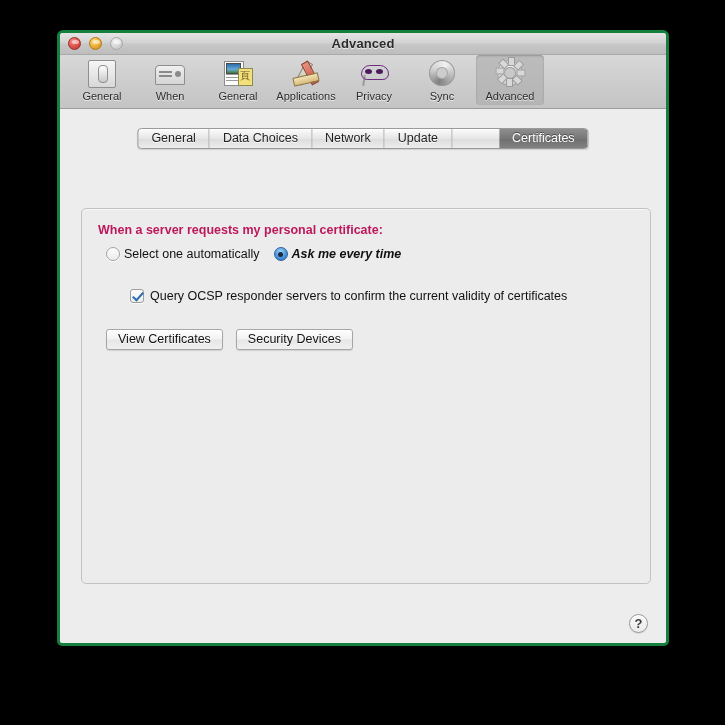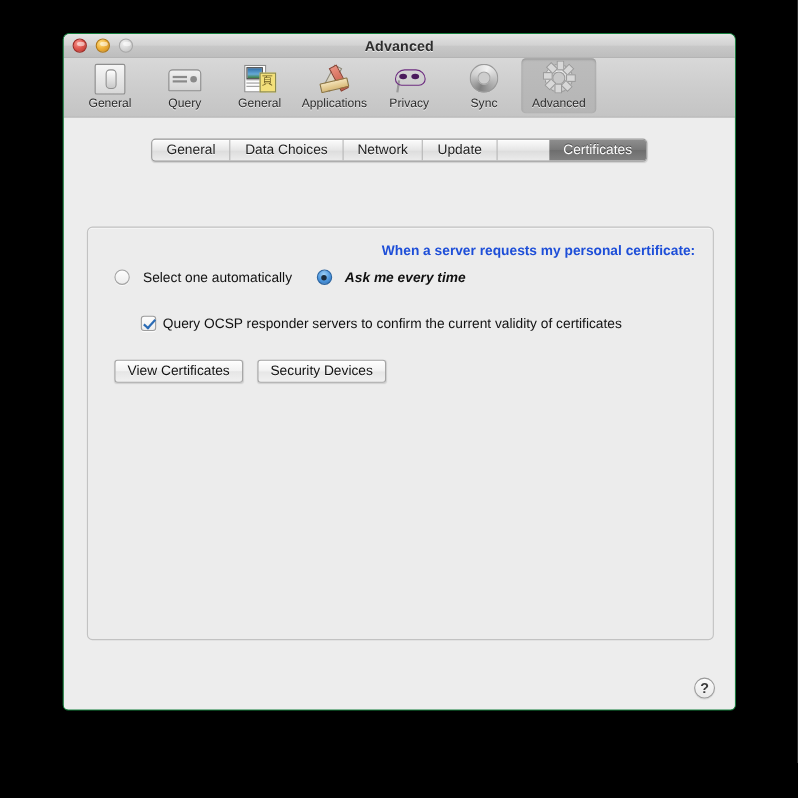--- a/index.html
+++ b/index.html
@@ -23,21 +23,21 @@
   .window {
     position: absolute;
     left: 57px;
     top: 30px;
     width: 612px;
     height: 616px;
     background: #ededed;
     border-radius: 6px 6px 5px 5px;
     box-shadow: 0 6px 22px rgba(0,0,0,0.75);
     overflow: hidden;
-    border: 1px solid #15803d;
+    border: 3px solid #15803d;
     box-sizing: border-box;
   }
 
   
   .titlebar {
     position: relative;
     height: 22px;
     background: linear-gradient(to bottom, #e4e4e4 0%, #d2d2d2 48%, #c8c8c8 52%, #bdbdbd 100%);
     border-bottom: 1px solid #a9a9a9;
     box-sizing: border-box;
@@ -308,30 +308,29 @@
     border: 1px solid #c2c2c2;
     border-radius: 5px;
     box-sizing: border-box;
     box-shadow: inset 0 1px 0 rgba(255,255,255,0.6);
   }
 
   .pad { padding: 14px 16px 0 16px; }
 
   .section-label {
     font-size: 12.5px;
-    color: #1d4ed8;
+    color: #be185d;
     margin: 0 0 10px 0;
     font-weight: bold;
-    text-align: right;
   }
 
   .radio-row {
     display: flex;
     align-items: center;
-    gap: 8px;
+    gap: 0;
     margin: 0 0 0 8px;
   }
   .radio {
     width: 14px; height: 14px; border-radius: 50%;
     box-sizing: border-box;
     flex: 0 0 auto;
     position: relative;
   }
   .radio.off {
     background: linear-gradient(to bottom,#fdfdfd 0%, #ececec 100%);
@@ -446,21 +445,21 @@
         <div class="tb-icon">
             <div class="ic-general"></div>
           </div>
         <div class="tb-label">General</div>
       </div>
 
       <div class="tb-item">
         <div class="tb-icon">
             <div class="ic-tabs"></div>
           </div>
-        <div class="tb-label">Query</div>
+        <div class="tb-label">When</div>
       </div>
 
       <div class="tb-item">
         <div class="tb-icon">
           <div class="ic-content">
               <div class="pg"></div>
               <div class="pic"></div>
               <div class="ln"></div>
               <div class="yel"></div>
             </div>

